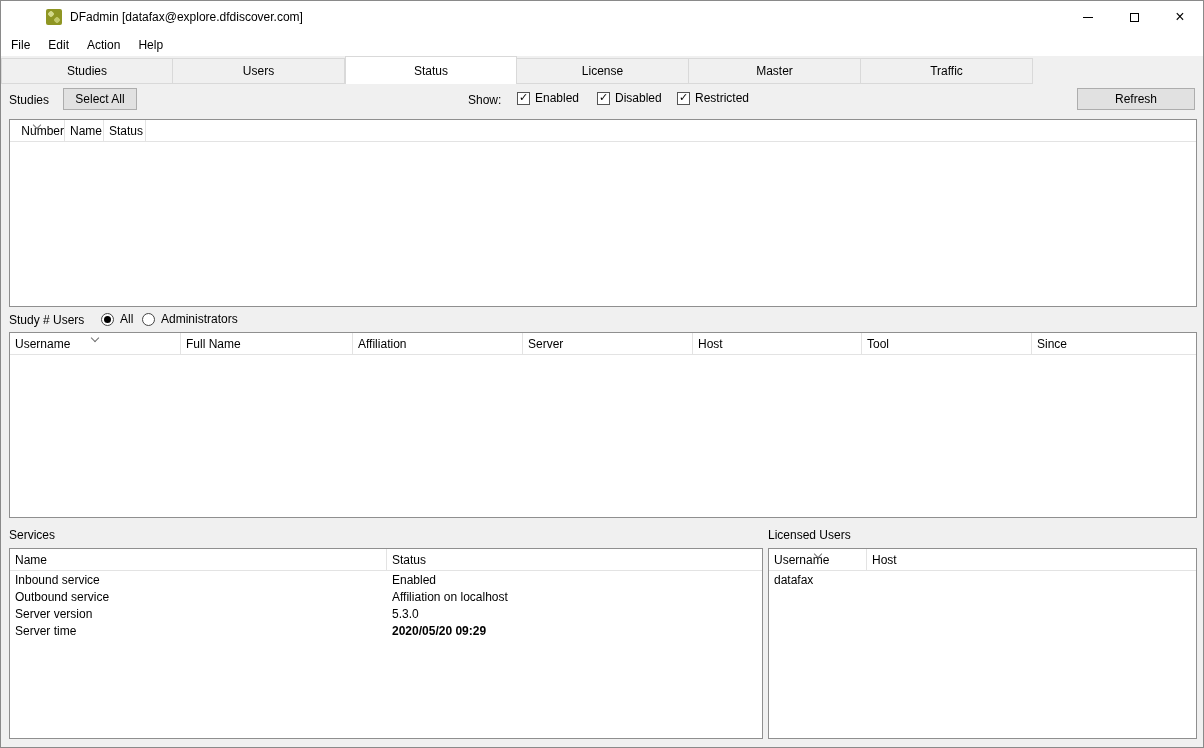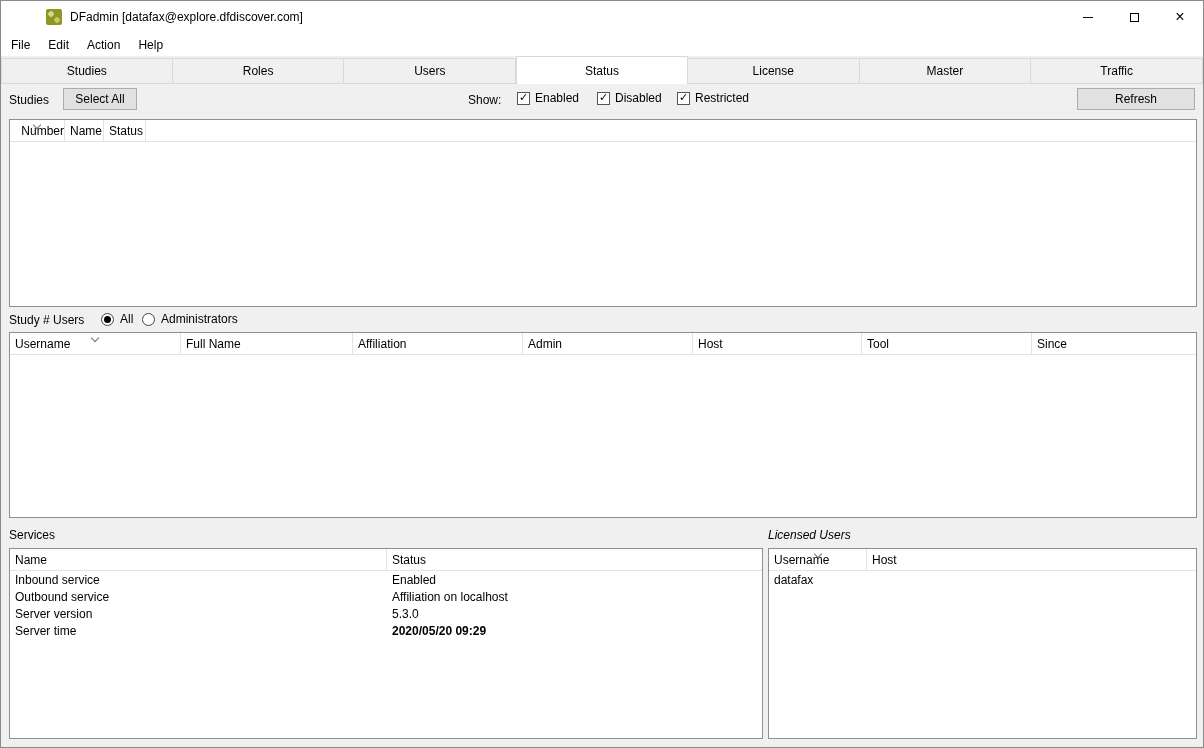--- a/index.html
+++ b/index.html
@@ -77,21 +77,20 @@
 
   <div class="menubar">
     <span class="menu-item">File</span>
     <span class="menu-item">Edit</span>
     <span class="menu-item">Action</span>
     <span class="menu-item">Help</span>
   </div>
 
   <div class="tabbar">
     <div class="tab">Studies</div>
-    <div class="tab">Roles</div>
     <div class="tab">Users</div>
     <div class="tab active">Status</div>
     <div class="tab">License</div>
     <div class="tab">Master</div>
     <div class="tab">Traffic</div>
   </div>
 
   <div class="toolbar">
     <span class="tb-label" style="left:8px;">Studies</span>
     <button class="btn" style="left:62px; top:4px; width:74px;">Select All</button>
@@ -145,21 +144,21 @@
   </div>
 
   <div class="panel" style="left:8px; top:331px; width:1188px; height:186px;">
     <div class="thead">
       <div class="th" style="width:171px;">
         <span class="sort-chevron"></span>
         <span>Username</span>
       </div>
       <div class="th" style="width:172px;"><span>Full Name</span></div>
       <div class="th" style="width:170px;"><span>Affiliation</span></div>
-      <div class="th" style="width:170px;"><span>Admin</span></div>
+      <div class="th" style="width:170px;"><span>Server</span></div>
       <div class="th" style="width:169px;"><span>Host</span></div>
       <div class="th" style="width:170px;"><span>Tool</span></div>
       <div class="th" style="flex:1; border-right:none;"><span>Since</span></div>
     </div>
     <div style="height:162px;"></div>
   </div>
 
   <span class="section-label" style="left:8px; top:527px;">Services</span>
   <div class="panel" style="left:8px; top:547px; width:754px; height:191px;">
     <div class="thead">
@@ -177,21 +176,21 @@
     <div class="trow">
       <div class="td" style="width:377px;">Server version</div>
       <div class="td" style="flex:1;">5.3.0</div>
     </div>
     <div class="trow">
       <div class="td" style="width:377px;">Server time</div>
       <div class="td" style="flex:1;font-weight:bold;">2020/05/20 09:29</div>
     </div>
   </div>
 
-  <span class="section-label" style="left:767px; top:527px;font-style:italic;">Licensed Users</span>
+  <span class="section-label" style="left:767px; top:527px;">Licensed Users</span>
   <div class="panel" style="left:767px; top:547px; width:429px; height:191px;">
     <div class="thead">
       <div class="th" style="width:98px;">
         <span class="sort-chevron"></span>
         <span>Username</span>
       </div>
       <div class="th" style="flex:1; border-right:none;"><span>Host</span></div>
     </div>
     <div class="trow">
       <div class="td" style="width:98px;">datafax</div>

